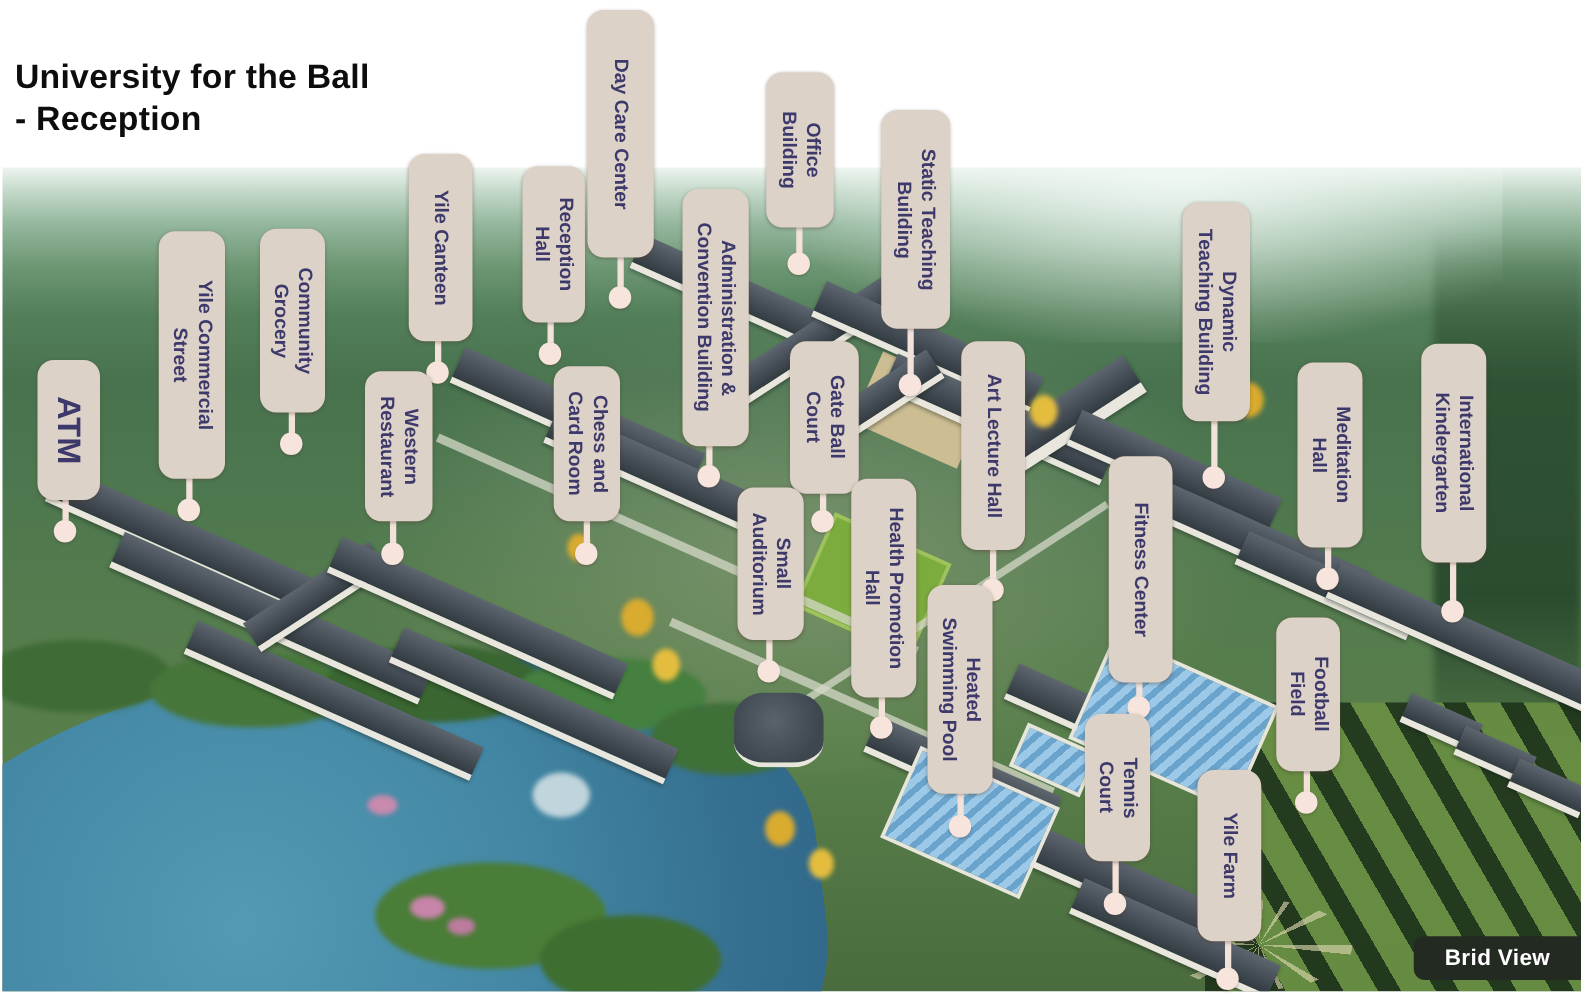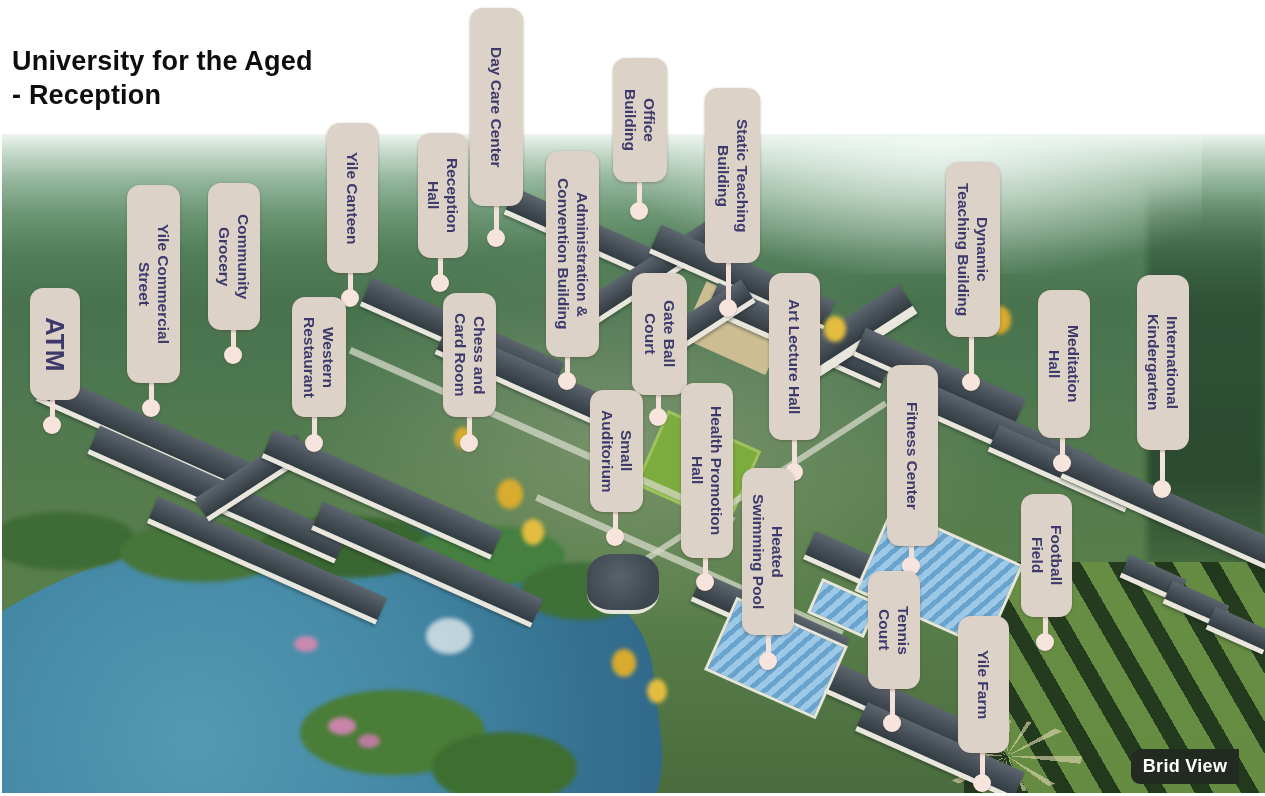--- a/index.html
+++ b/index.html
@@ -27,39 +27,39 @@
        background:radial-gradient(circle at 45% 40%,#5a636b,#3e474f 70%);border-bottom:4px solid #e9e7dd;}
   .court{position:absolute;left:645px;top:293px;width:96px;height:76px;background:#7cab3e;
          border:3px solid #9ec25e;transform:rotate(24deg);}
   .courtyard{position:absolute;left:688px;top:163px;width:92px;height:62px;background:#ccbd92;transform:rotate(24deg);}
   .mist{position:absolute;left:620px;top:0;width:580px;height:140px;
         background:radial-gradient(ellipse at 55% 0%,rgba(240,248,244,.95),rgba(240,248,244,0) 75%);}
   .forestR{position:absolute;left:1145px;top:50px;width:118px;height:420px;filter:blur(3px);
         background:linear-gradient(180deg,rgba(47,84,52,0),rgba(38,70,44,.75) 30%,rgba(34,64,40,.8) 70%,rgba(40,72,42,.15));}
   .tint{position:absolute;left:270px;top:110px;width:740px;height:390px;
         background:radial-gradient(ellipse,rgba(210,205,175,.30),rgba(0,0,0,0) 70%);}
-  .badge{position:absolute;left:1129px;top:615px;width:108px;height:35px;background:#232a21;
+  .badge{position:absolute;left:1129px;top:615px;width:134px;height:35px;background:#232a21;
          border-radius:9px 0 0 9px;color:#ffffff;font-weight:bold;font-size:18px;
          display:flex;align-items:center;justify-content:center;letter-spacing:.3px;}
   
   .labels{position:absolute;left:0;top:0;width:1265px;height:796px;z-index:2;pointer-events:none;}
   .pill{position:absolute;background:#ddd2c8;border-radius:13px;display:flex;align-items:center;
         justify-content:center;box-shadow:0 1px 3px rgba(80,60,50,.4);}
   .vtext{writing-mode:vertical-rl;text-orientation:mixed;white-space:pre-line;font-weight:bold;
          font-size:15.5px;line-height:1.25;color:#3d3a6b;text-align:center;}
   .stem{position:absolute;width:5px;background:#f3e2da;border-radius:3px;}
   .dot{position:absolute;width:18px;height:18px;border-radius:50%;background:#f7e5dd;
        box-shadow:0 1px 2px rgba(60,40,30,.3);}
 </style>
 </head>
 <body>
 
 <div class="stage">
 
-  <h1 class="title"><span>University for the Aged</span><br><span>- Reception</span></h1>
+  <h1 class="title"><span>University for the Ball</span><br><span>- Reception</span></h1>
 
   <div class="photo">
 
     <div class="mist"></div>
     <div class="forestR"></div>
     <div class="tint"></div>
     <div class="lake"></div>
     <div class="blob" style="left:-15px;top:378px;width:150px;height:58px;background:#3f6c36"></div>
     <div class="blob" style="left:118px;top:388px;width:165px;height:60px;background:#47763a"></div>
     <div class="blob" style="left:258px;top:382px;width:175px;height:62px;background:#3a6631"></div>

